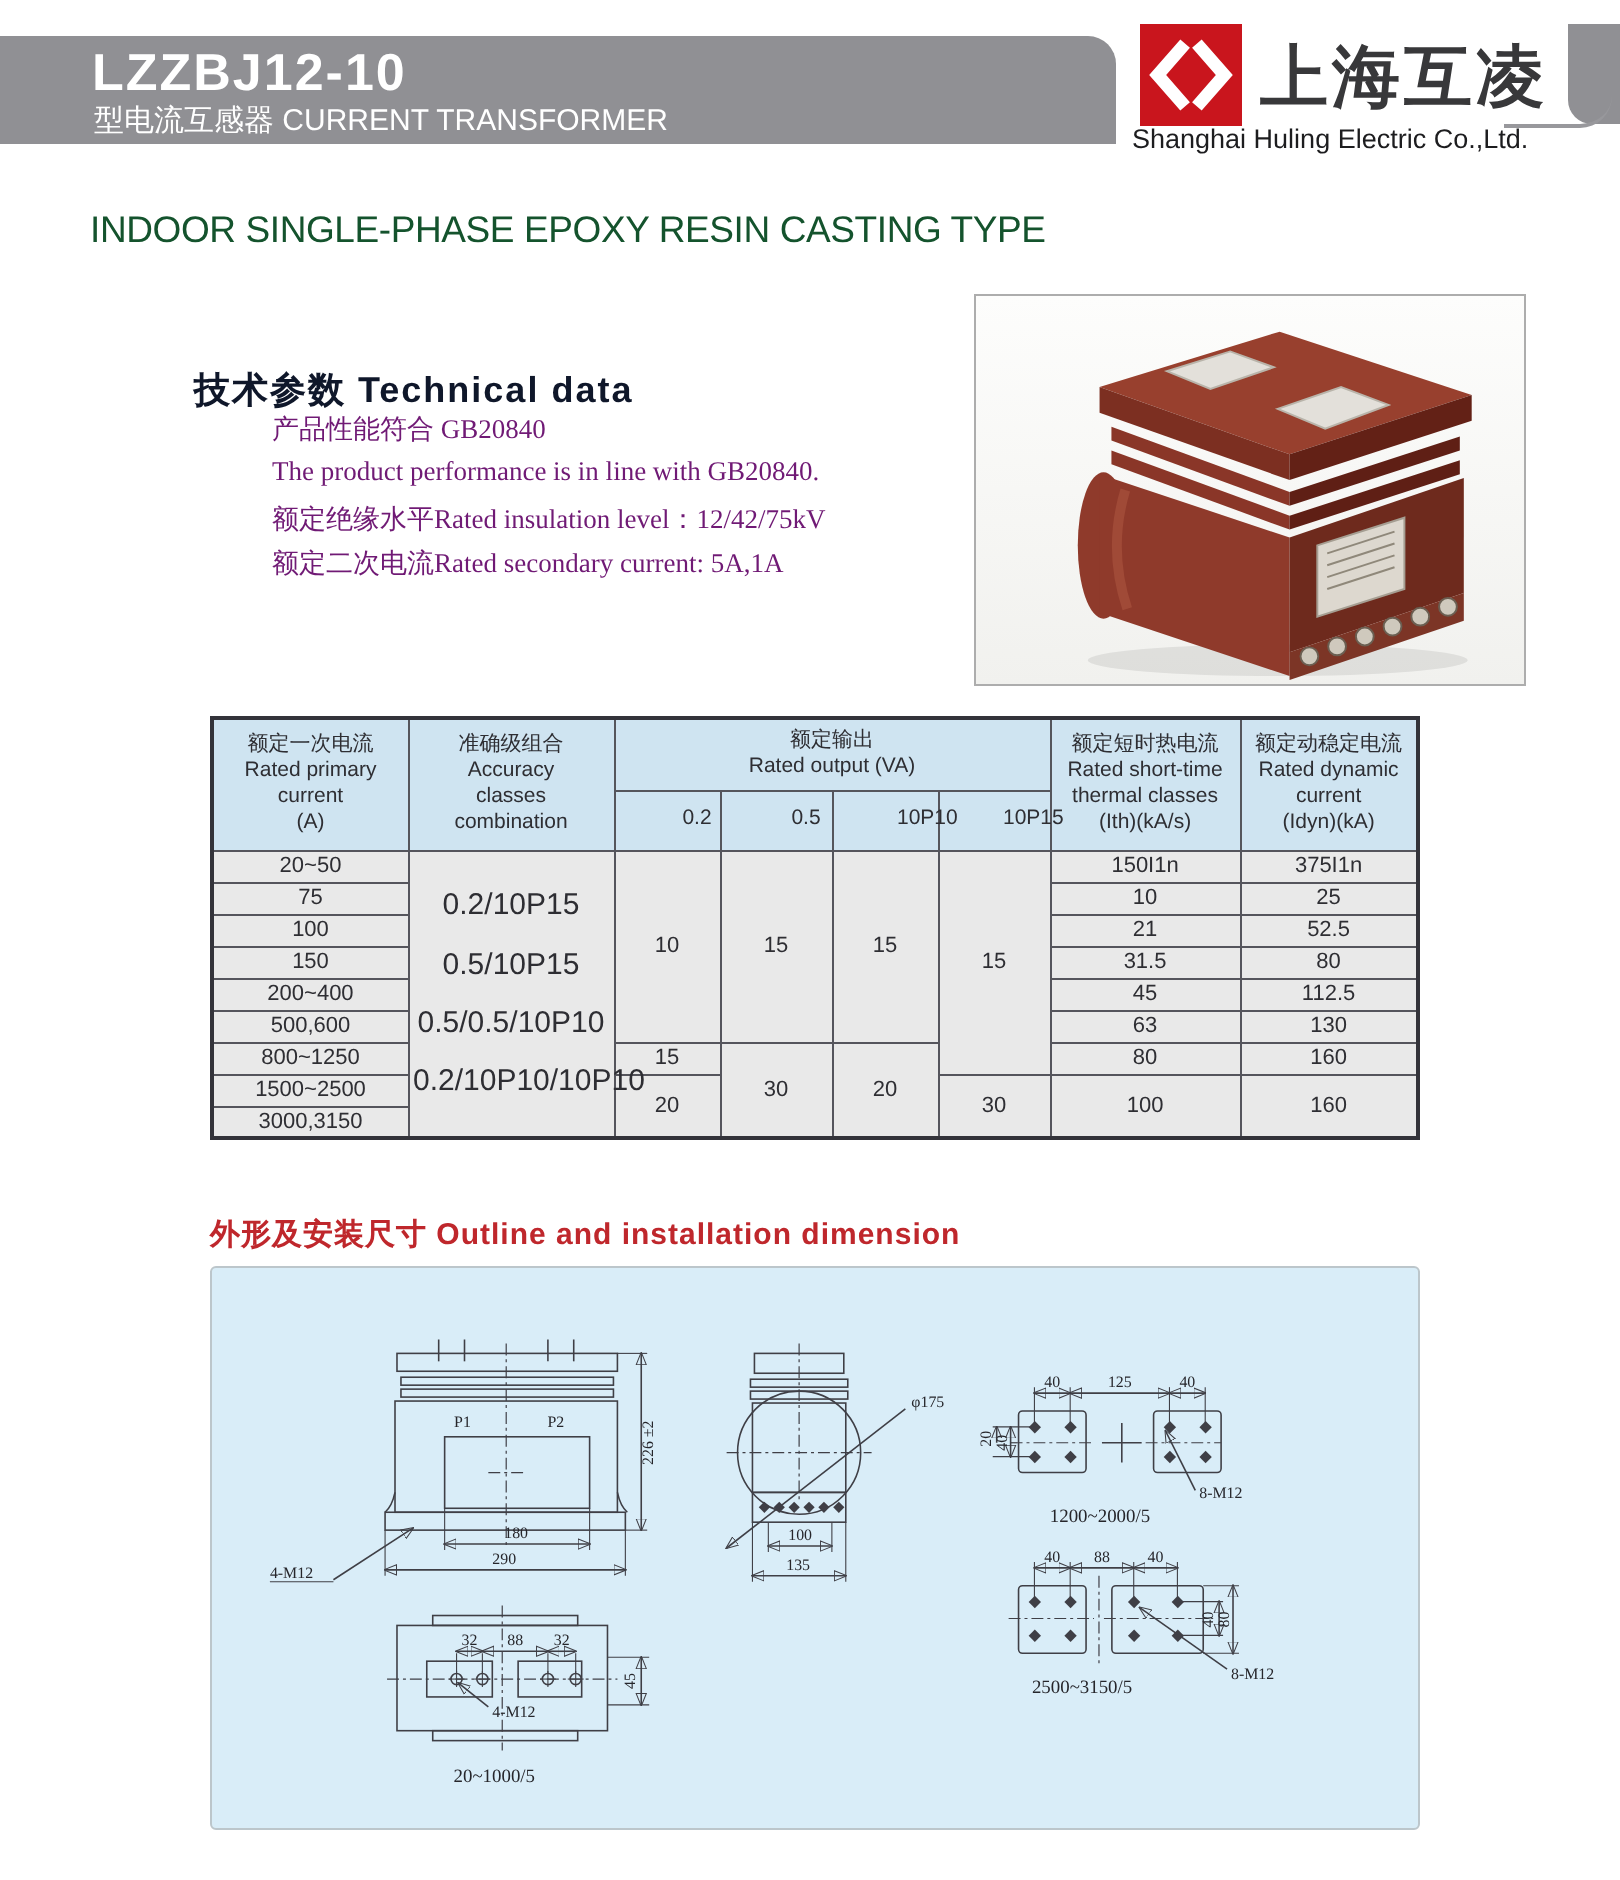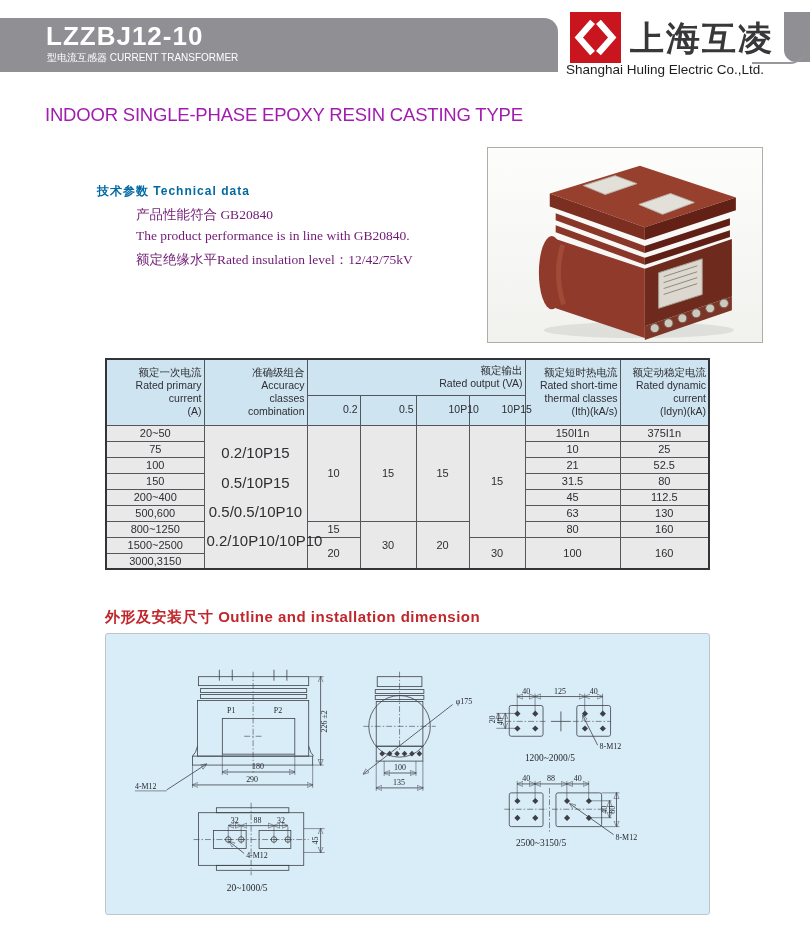--- a/index.html
+++ b/index.html
@@ -5,55 +5,55 @@
   * { margin:0; padding:0; box-sizing:border-box; }
   html,body { background:#fff; }
   body { font-family:"Liberation Sans", sans-serif; }
   .page { position:relative; width:810px; height:940px; background:#fff; overflow:hidden; }
 
   
   .band { position:absolute; left:0; top:18px; width:558px; height:54px;
           background:#909094; border-top-right-radius:14px; }
   .model { position:absolute; left:46px; top:3px; color:#fff; font-size:26px;
            font-weight:bold; letter-spacing:1px; }
-  .model-sub { position:absolute; left:47px; top:33px; color:#fff; font-size:10px; }
+  .model-sub { position:absolute; left:47px; top:33px; color:#fff; font-size:15px; }
   .logo-red { position:absolute; left:570px; top:12px; width:51px; height:51px; }
   .brand-cn { position:absolute; left:630px; top:16px; font-size:34px; font-weight:bold;
               color:#38383a; letter-spacing:2px; }
   .brand-en { position:absolute; left:566px; top:62px; font-size:13.5px; color:#1d1d1f; }
   .corner-block { position:absolute; left:784px; top:12px; width:26px; height:50px;
                   background:#909094; border-bottom-left-radius:12px; }
   .swoosh { position:absolute; left:752px; top:48px; width:54px; height:16px;
             border-bottom:2px solid #98989c; border-bottom-right-radius:16px; }
 
   
   .title-zh { position:absolute; left:45px; top:84px; font-size:18px; font-weight:600;
               color:#3c3c3e; letter-spacing:2px; }
   .title-en { position:absolute; left:45px; top:104px; font-size:18.5px; font-weight:400;
-              color:#a21caf; letter-spacing:-0.2px; }
-
-  
-  .tech-head { position:absolute; left:97px; top:183px; font-size:12px; font-weight:bold;
-               color:#0369a1; letter-spacing:1px; }
+              color:#14532d; letter-spacing:-0.2px; }
+
+  
+  .tech-head { position:absolute; left:97px; top:183px; font-size:18px; font-weight:bold;
+               color:#0f172a; letter-spacing:1px; }
   .tech-line { position:absolute; left:136px; font-family:"Liberation Serif", serif;
                font-size:13.5px; color:#701a75; }
   .tl1 { top:206px; } .tl2 { top:228px; } .tl3 { top:251px; } .tl4 { top:273px; }
 
   
   .photo { position:absolute; left:487px; top:147px; width:276px; height:196px;
            border:1px solid #adadad; background:linear-gradient(180deg,#fdfdfc,#f1f1ee); }
 
   
   table.spec { position:absolute; left:105px; top:358px; width:605px;
                border-collapse:collapse; table-layout:fixed;
                border:2px solid #33333a; font-size:11px; color:#2e2e33; }
   table.spec th, table.spec td { border:1px solid #55555c; text-align:center;
                vertical-align:middle; padding:1px 2px; }
   table.spec th { background:#cfe4f1; font-weight:normal; white-space:pre-line;
-               font-size:10.5px; line-height:1.25;text-align:right; }
+               font-size:10.5px; line-height:1.25; }
   table.spec td { background:#e9e9e9; height:16px; }
   tr.h1 th { height:36px; } tr.h2 th { height:30px;padding-left:32px; }
   td.acc { white-space:pre-line; font-size:15px; line-height:1.95; }
 
   
   .outline-head { position:absolute; left:105px; top:608px; font-size:15px; font-weight:bold;
                   color:#bf272c; letter-spacing:0.5px;text-align:right; }
   .panel { position:absolute; left:105px; top:633px; width:605px; height:282px;
            background:#d9edf8; border:1px solid #bcc6cb; border-radius:3px; }
   .panel svg { display:block; }
@@ -85,20 +85,21 @@
   <div class="corner-block"></div>
   <div class="swoosh"></div>
   <div class="brand-en">Shanghai Huling Electric Co.,Ltd.</div>
 
   <div class="title-en">INDOOR SINGLE-PHASE EPOXY RESIN CASTING TYPE</div>
 
   <div class="tech-head">技术参数  Technical data</div>
   <div class="tech-line tl1">产品性能符合 GB20840</div>
   <div class="tech-line tl2">The product performance is in line with GB20840.</div>
   <div class="tech-line tl3">额定绝缘水平Rated insulation level：12/42/75kV</div>
+  <div class="tech-line tl4">额定二次电流Rated secondary current: 5A,1A</div>
 
   <div class="photo">
     <svg viewBox="0 0 276 196" width="274" height="194">
       <ellipse cx="152" cy="184" rx="96" ry="8" fill="rgba(0,0,0,0.08)"></ellipse>
 
       <polygon points="62,46 153,18 250,50 158,80" fill="#98402e"></polygon>
       <polygon points="62,46 158,80 158,93 62,59" fill="#7c2f21"></polygon>
       <polygon points="158,80 250,50 250,63 158,93" fill="#632116"></polygon>
       <polygon points="96,38 128,28 150,36 118,47" fill="#e3e0da" stroke="#b9b4aa" stroke-width="1"></polygon>
       <polygon points="152,57 184,46 208,55 176,67" fill="#e3e0da" stroke="#b9b4aa" stroke-width="1"></polygon>

